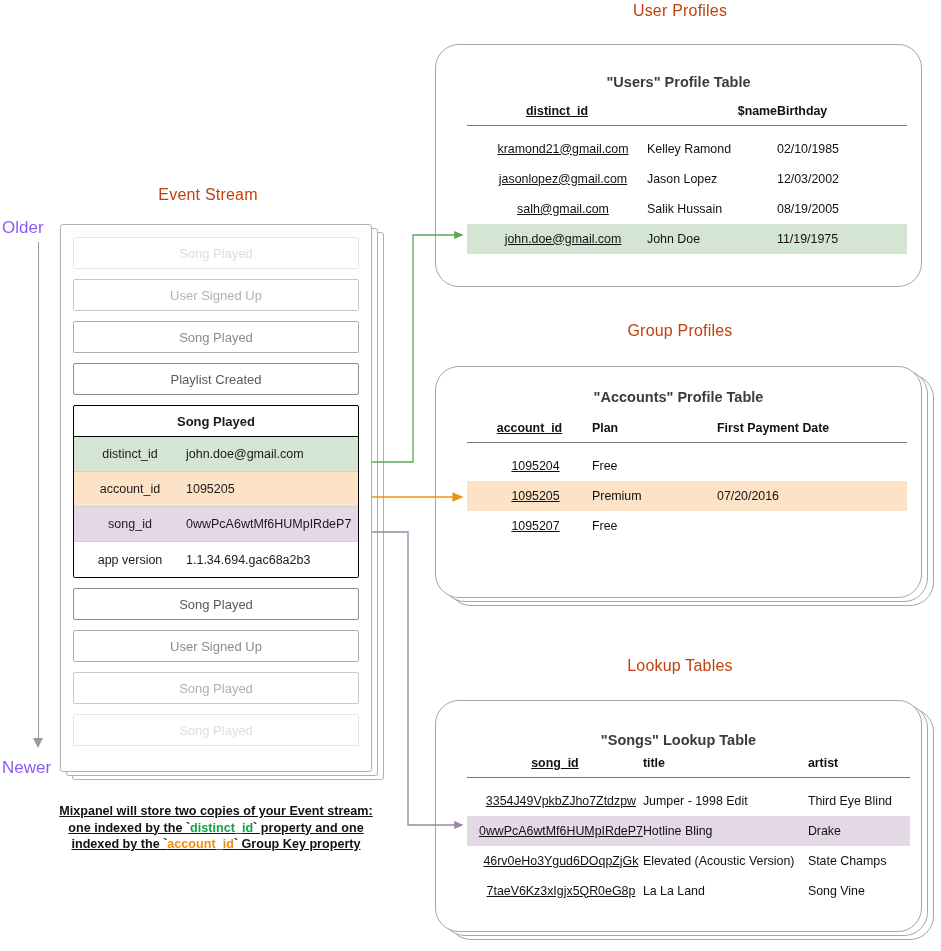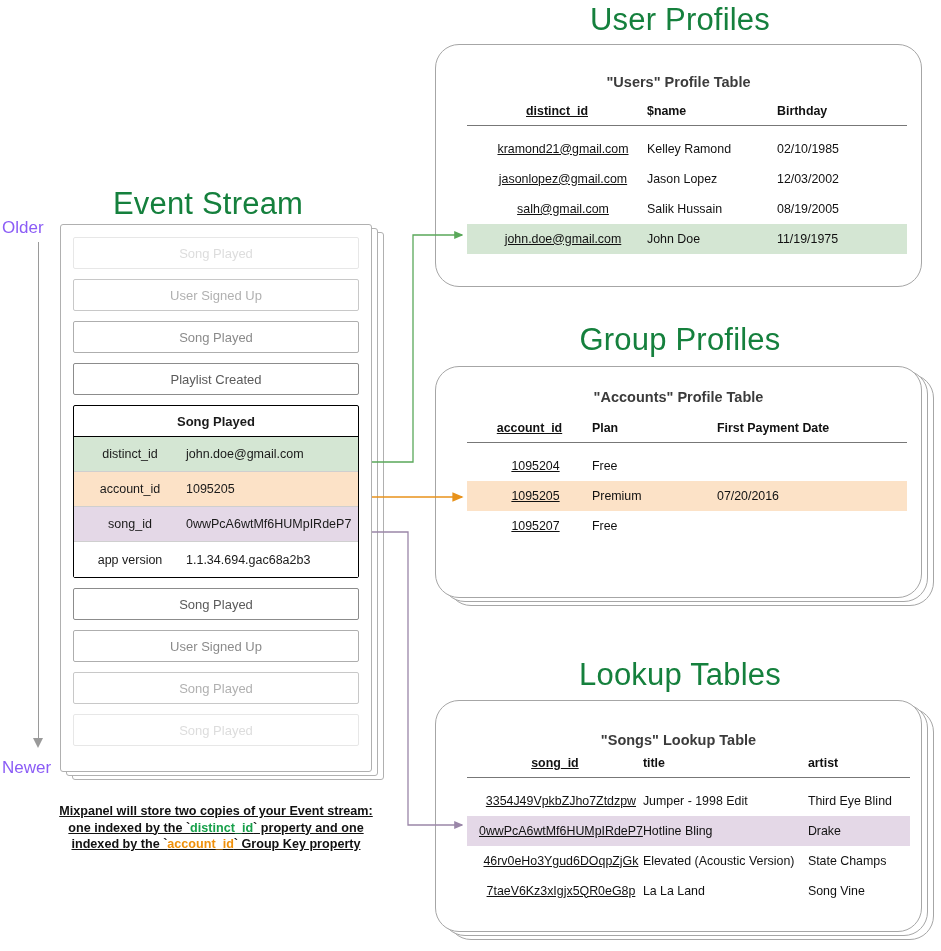--- a/index.html
+++ b/index.html
@@ -8,22 +8,22 @@
     width: 941px; height: 951px;
     background: #ffffff;
     font-family: "Liberation Sans", sans-serif;
     color: #1a1a1a;
     position: relative;
     overflow: hidden;
   }
 
   .section-title {
     position: absolute;
-    font-size: 31px;
-    color: #15803d;
+    font-size: 16px;
+    color: #c2410c;
     text-align: center;
     font-weight: 400;
     letter-spacing: .2px;
   }
 
   
   #event-stream-title { left: 52px; top: 186px; width: 312px; }
 
   .axis { position:absolute; left:0px; top:218px; width:58px; height:560px; }
   .axis .lbl { position:absolute; left:2px; font-size:17px; color:#8b5cf6; }
@@ -183,21 +183,21 @@
 <div class="section-title" style="left:435px; top:2px; width:490px;">User Profiles</div>
 
 <div class="panel-card" style="left:435px; top:44px; width:487px; height:243px; z-index:3;"></div>
 
 <div class="tbl-title" style="left:435px; width:487px; top:74px; z-index:5;">"Users" Profile Table</div>
 
 <table class="dtable" style="left:467px; top:104px; width:440px; z-index:5;">
   <thead>
     <tr>
       <th class="k" style="width:180px;">distinct_id</th>
-      <th style="width:130px;">$name</th>
+      <th style="width:130px;text-align:right;">$name</th>
       <th>Birthday</th>
     </tr>
   </thead>
   <tbody>
     <tr class="spacer-row">
         <td colspan="3"></td>
       </tr>
     <tr>
       <td class="k"><span>kramond21@gmail.com</span></td>
       <td>Kelley Ramond</td>

